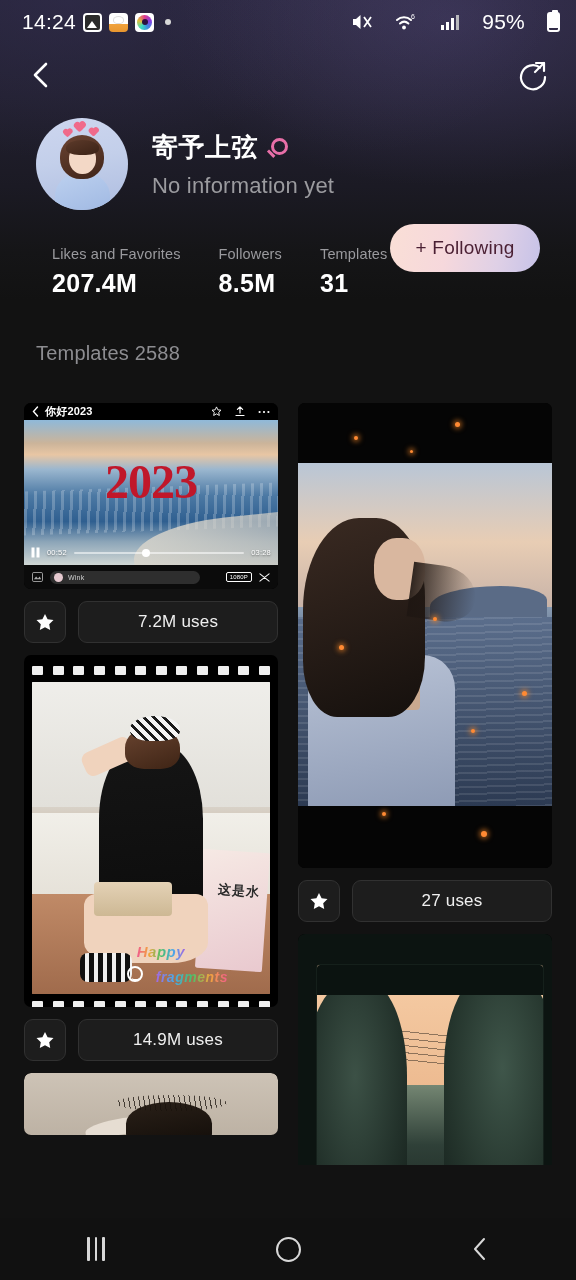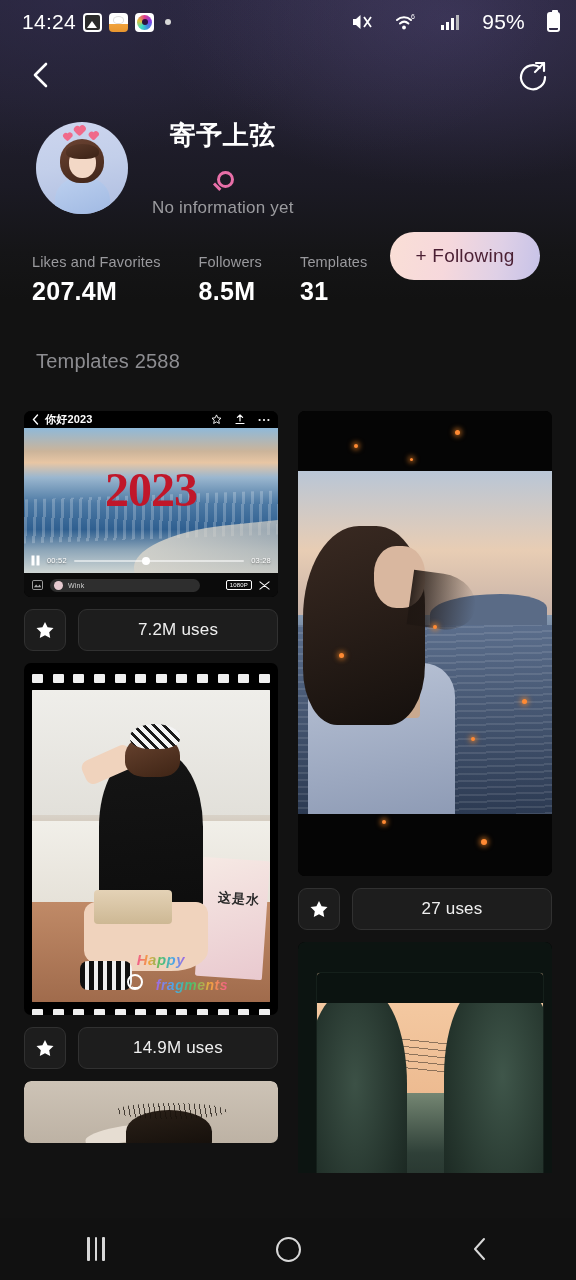--- a/index.html
+++ b/index.html
@@ -121,36 +121,36 @@
   .av-hearts i::before,.av-hearts i::after{
     content:"";position:absolute;width:7px;height:7px;background:#f06a8a;border-radius:50%;
   }
   .av-hearts i::before{ top:-3.5px;left:0; }
   .av-hearts i::after{ top:0;left:3.5px; }
   .av-hearts i:nth-child(1){ left:2px;  top:6px; transform:rotate(-45deg) scale(.8); }
   .av-hearts i:nth-child(2){ left:14px; top:0px; }
   .av-hearts i:nth-child(3){ left:28px; top:5px; transform:rotate(-45deg) scale(.85); }
 
   .pmeta{ margin-left:24px; }
-  .pname-row{ display:flex; align-items:center; gap:17px;flex-direction:column; }
+  .pname-row{ display:flex; align-items:center; gap:10px; }
   .pname{ font-size:26px; font-weight:700; letter-spacing:.5px; color:#fff; }
   .gender-icon{ position:relative; width:18px;height:20px;flex:none; }
   .gender-icon::before{
     content:"";position:absolute;left:3px;top:1px;width:11px;height:11px;border-radius:50%;
     border:3px solid #e86fa8;
   }
   .gender-icon::after{
     content:"";position:absolute;left:0px;top:12px;width:9px;height:3px;background:#e86fa8;
     transform:rotate(45deg);transform-origin:left center;
   }
-  .pbio{ font-size:17px; color:#9b9b9f; margin-top:8px; letter-spacing:.2px; }
+  .pbio{ font-size:22px; color:#9b9b9f; margin-top:8px; letter-spacing:.2px; }
 
   
   .stats-row{
-    display:flex; align-items:flex-end; padding:36px 0 0 32px; position:relative;
+    display:flex; align-items:flex-end; padding:36px 0 0 52px; position:relative;
   }
   .stat{ margin-right:38px; }
   .stat-label{ font-size:14.5px; color:#9a9a9e; letter-spacing:.15px; }
   .stat-value{ font-size:25px; font-weight:700; color:#fff; margin-top:7px; letter-spacing:.3px; }
   .follow-btn{
     position:absolute; right:36px; top:14px;
     width:150px; height:48px; border-radius:24px; border:none; cursor:pointer;
     background:linear-gradient(100deg,#fadfd6 0%, #f6d8dc 38%, #dfd0e6 72%, #c6c2e8 100%);
     color:#4a1f33; font-size:19px; font-weight:400; letter-spacing:.2px;
     font-family:"Liberation Sans", sans-serif;

